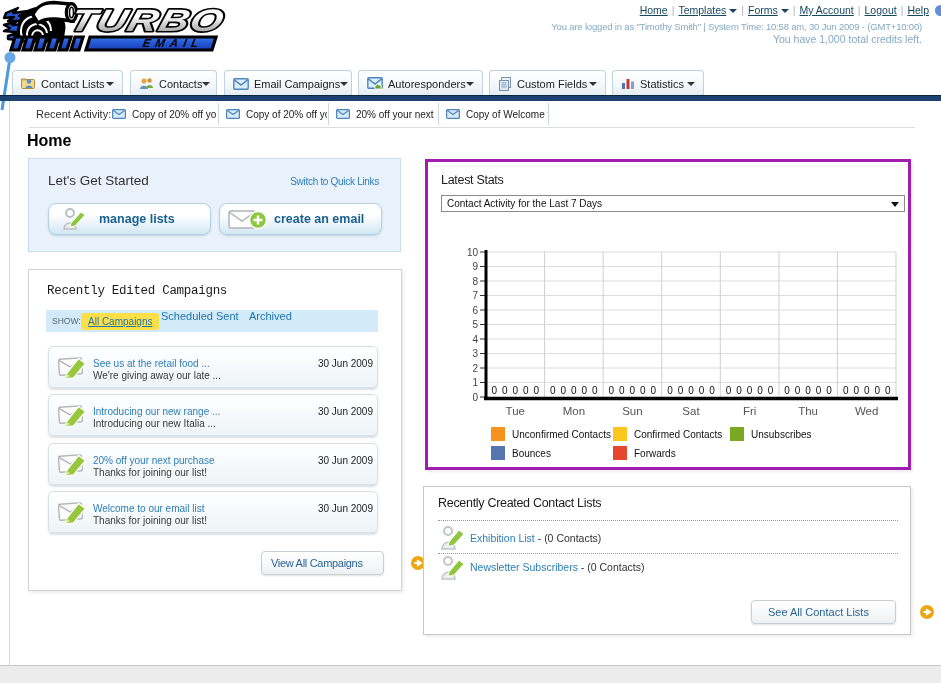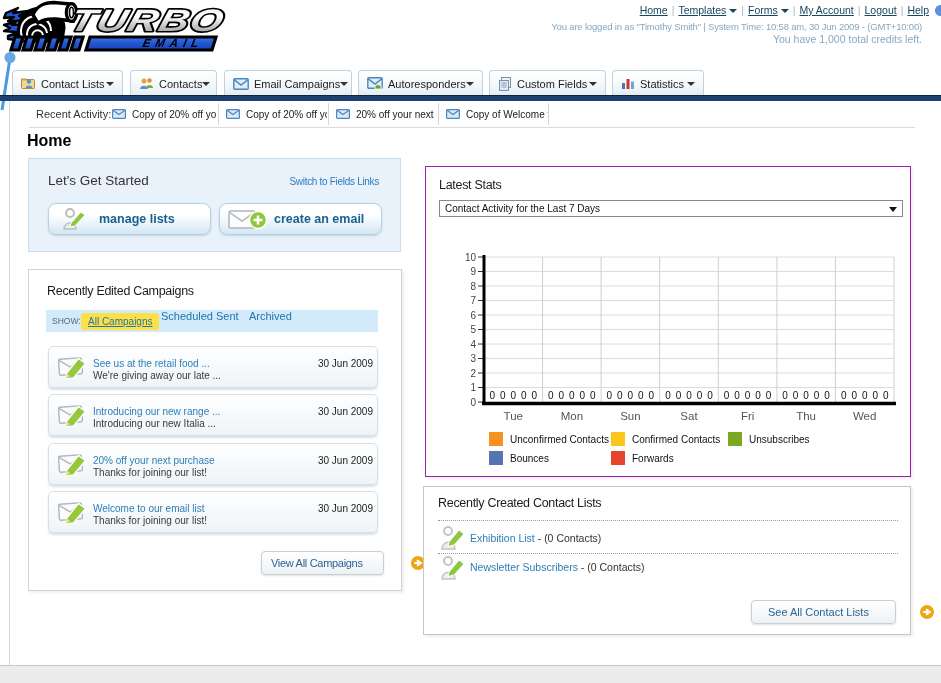--- a/index.html
+++ b/index.html
@@ -36,34 +36,34 @@
 #home { top:132px; left:27px; font-size:16px; font-weight:bold; color:#000; }
 
 
 #lgs { top:158px; left:28px; width:373px; height:94px; background:#e9f2fa; border:1px solid #c8deee; }
 #lgs .t { position:absolute; left:19px; top:14px; font-size:13.5px; color:#333; }
 #lgs .ql { position:absolute; right:21px; top:17px; font-size:10px; letter-spacing:-0.3px; color:#2c7cc0; }
 .bigbtn { position:absolute; top:44px; width:163px; height:32px; background:linear-gradient(#ffffff 35%, #d3e7f4); border:1px solid #b4d0e4; border-radius:8px; box-shadow:0 1px 2px rgba(120,150,170,.35); display:flex; align-items:center; font-size:12.5px; font-weight:bold; color:#1b618f; }
 
 
 #camp { top:269px; left:28px; width:374px; height:322px; background:#fff; border:1px solid #d2d2d2; box-shadow:2px 2px 3px rgba(0,0,0,.07); }
-#camp .t { position:absolute; left:18px; top:14px; font-size:12.5px; letter-spacing:-0.3px; color:#1c1c1c; }
+#camp .t { position:absolute; left:18px; top:14px; font-size:12.5px; letter-spacing:-0.3px; color:#1c1c1c;font-family:Liberation Mono, monospace; }
 #showbar { position:absolute; left:17px; top:40px; width:332px; height:22px; background:#d3eafa; font-size:11px; }
 #showbar .sl { position:absolute; left:6px; top:6px; color:#5a6a73; font-size:8.5px; }
 #showbar .pill { position:absolute; left:35px; top:3px; background:#fde047; border-radius:3px; padding:3px 7px; color:#2176ad; font-size:10px;text-decoration:underline; }
 #showbar a { position:absolute; top:0; color:#2176ad; font-size:11px; text-decoration:none; }
 .card { position:absolute; left:19px; width:330px; height:42px; border:1px solid #d8e0e6; border-radius:5px; background:linear-gradient(#ffffff,#eef4f8); box-shadow:0 2px 2px rgba(150,170,185,.35); }
 .card svg.env { position:absolute; left:9px; top:7px; }
 .card .ct { position:absolute; left:44px; top:11px; font-size:10px; color:#2e7fb7; }
 .card .cs { position:absolute; left:44px; top:23px; font-size:10px; color:#3a3a3a; }
 .card .cd { position:absolute; right:4px; top:11px; font-size:10px; color:#1c1c1c; }
 .gobtn { position:absolute; height:24px; background:linear-gradient(#ffffff,#eef1f3); border:1px solid #c8cfd4; border-radius:4px; box-shadow:0 1px 2px rgba(0,0,0,.12); display:flex; align-items:center; font-size:11px; color:#2a6496; white-space:nowrap;gap:44px; }
 
 
-#stats { top:166px; left:425px; width:486px; height:311px; background:#fff; border:1px solid #a21caf; box-shadow:2px 2px 3px rgba(0,0,0,.07); }
+#stats { top:159px; left:425px; width:486px; height:311px; background:#fff; border:3px solid #a21caf; box-shadow:2px 2px 3px rgba(0,0,0,.07); }
 #stats .t { position:absolute; left:13px; top:11px; font-size:12.5px; letter-spacing:-0.3px; color:#1c1c1c; }
 #sel { position:absolute; left:13px; top:33px; width:464px; height:17px; border:1px solid #8a8a8a; background:#fff; font-size:10px; color:#111; line-height:15px; padding-left:5px; }
 #sel .ar { position:absolute; right:5px; top:6px; width:0; height:0; border-left:4px solid transparent; border-right:4px solid transparent; border-top:5px solid #111; }
 
 
 #clists { top:486px; left:423px; width:488px; height:149px; background:#fff; border:1px solid #c6c6c6; box-shadow:2px 2px 3px rgba(0,0,0,.07); }
 #clists .t { position:absolute; left:14px; top:9px; font-size:12.5px; letter-spacing:-0.3px; color:#1c1c1c; }
 .dotline { position:absolute; left:14px; width:460px; border-top:1px dotted #9a9a9a; }
 .clitem { position:absolute; left:16px; font-size:10.5px; }
 .clitem a { color:#2e7fb7; text-decoration:none; }
@@ -221,21 +221,21 @@
         Copy of Welcome to
       </div>
     </div>
     <div id="recentline"></div>
   </div>
 
   <div class="abs" id="home">Home</div>
 
   <div class="abs" id="lgs">
     <div class="t">Let's Get Started</div>
-    <div class="ql">Switch to Fields Links</div>
+    <div class="ql">Switch to Quick Links</div>
     <div class="bigbtn" style="left:19px;">
       <svg width="26" height="24" viewBox="0 0 26 24" style="margin-left:12px">
         <circle cx="9" cy="6" r="4" fill="none" stroke="#b9bec2" stroke-width="2"></circle>
         <path d="M3,22 C3,14 15,14 15,22 Z" fill="#e8eaec" stroke="#b9bec2" stroke-width="1.5"></path>
         <path d="M10,16 L20,5 L24,8 L14,19 L9,20 Z" fill="#8dc63f" stroke="#fff" stroke-width="1"></path>
       </svg>
       <span style="margin-left:12px">manage lists</span>
     </div>
     <div class="bigbtn" style="left:190px;">
       <svg width="40" height="24" viewBox="0 0 40 24" style="margin-left:8px">

